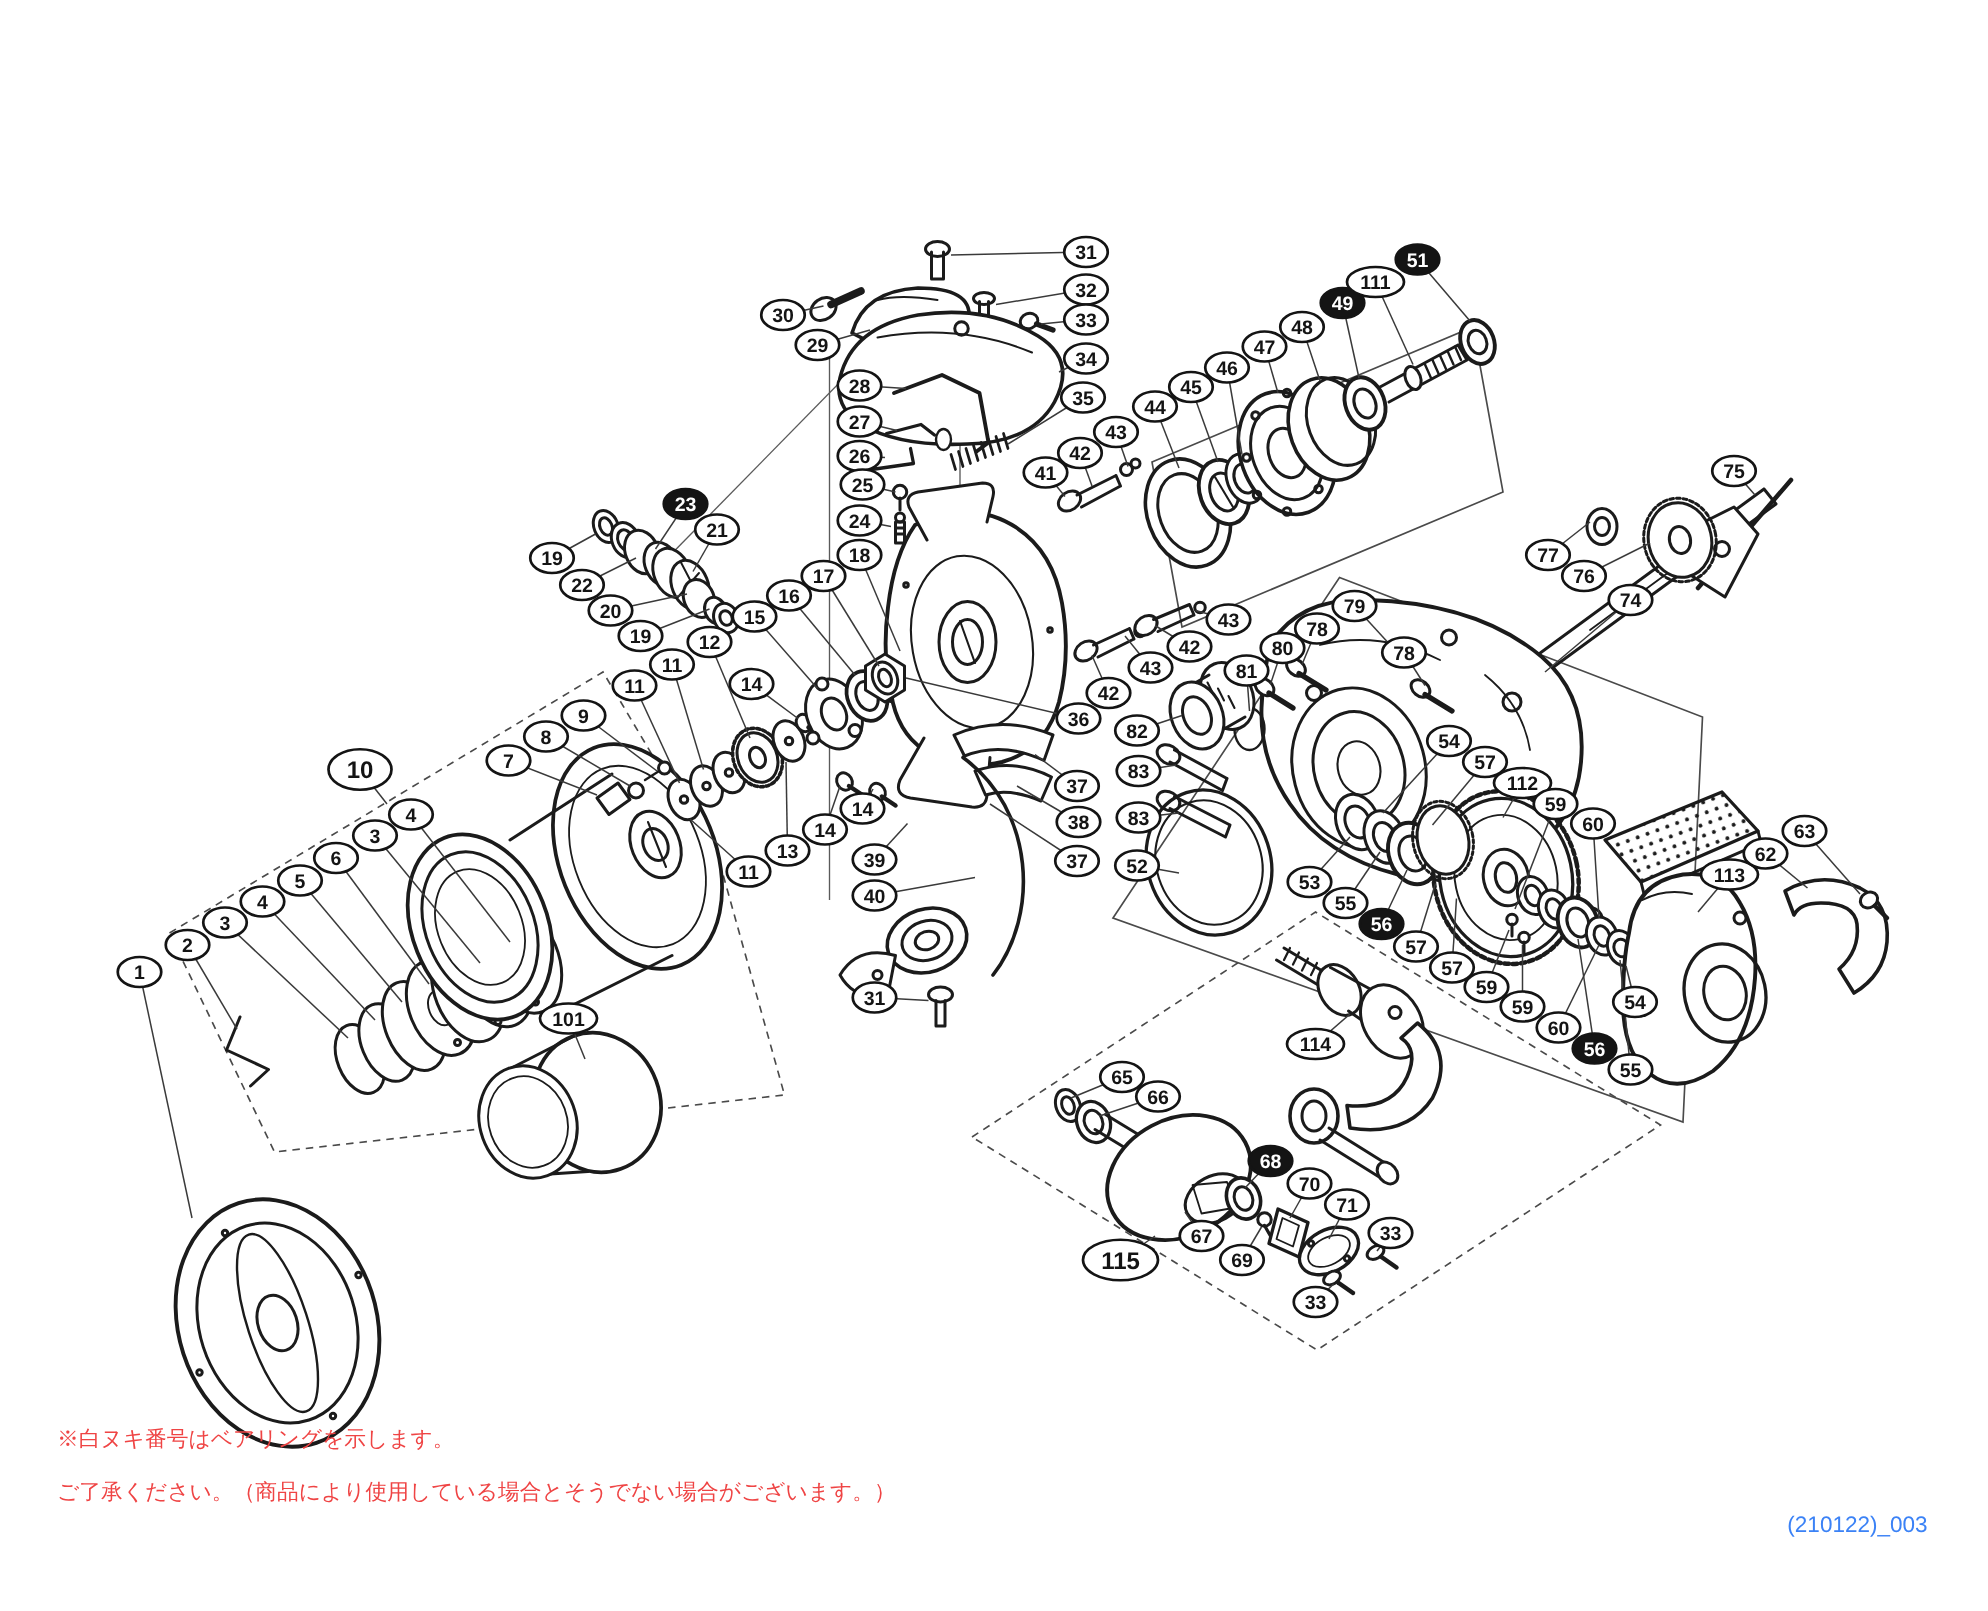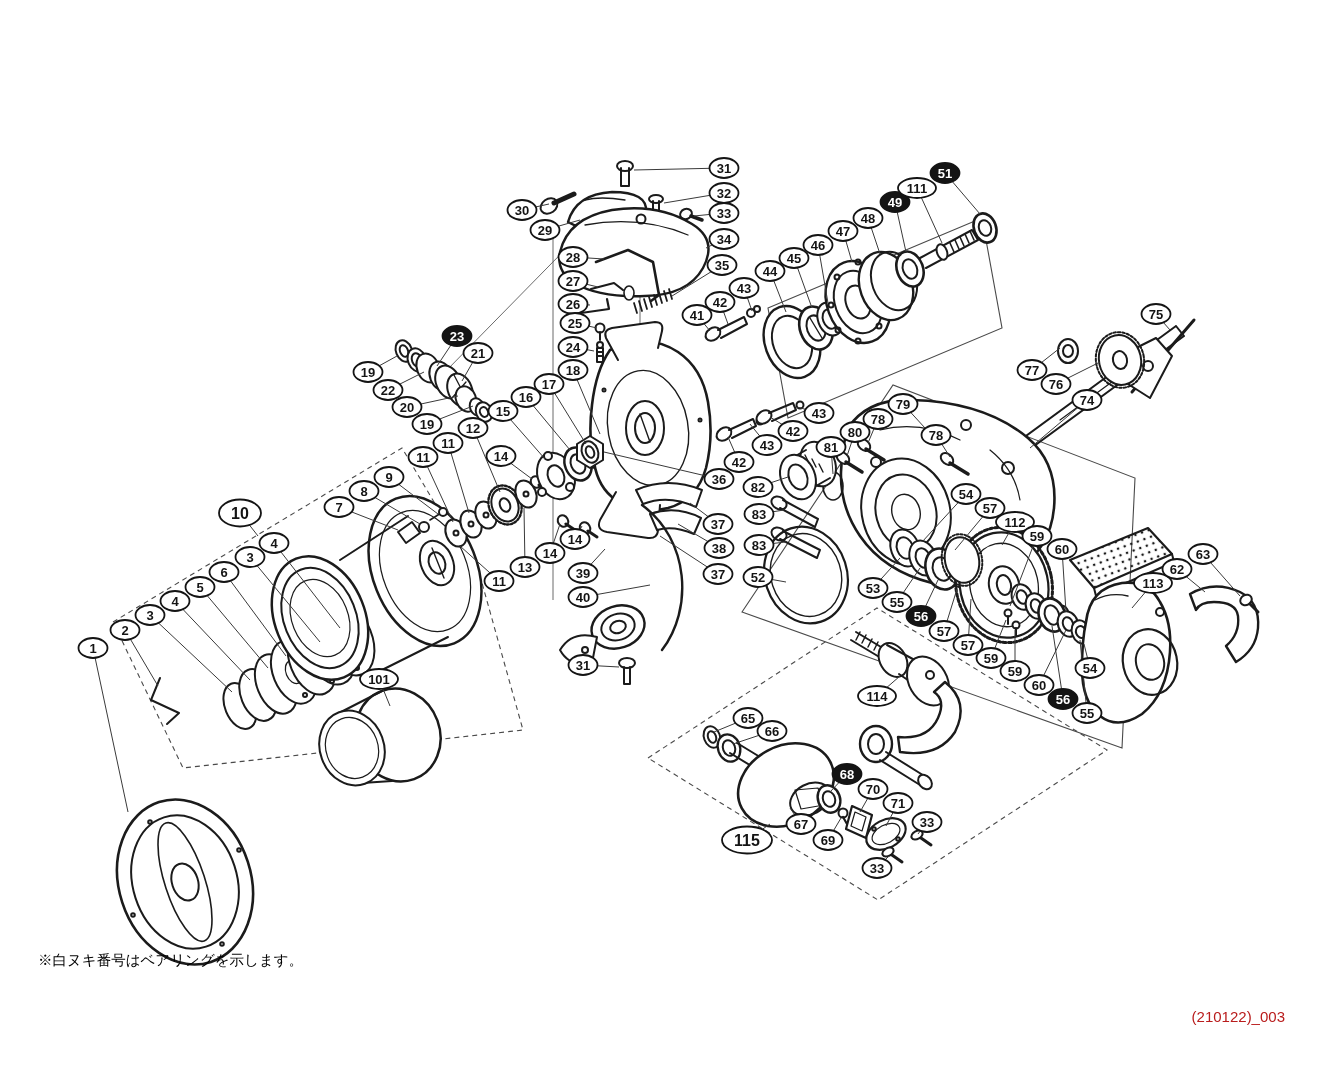--- a/index.html
+++ b/index.html
@@ -1,21 +1,21 @@
 <!DOCTYPE html>
 <html><head>
 <meta charset="utf-8">
 <style>
   html,body{margin:0;padding:0;background:#fff;}
   .page{position:relative;width:1325px;height:1074px;background:#ffffff;overflow:hidden;
         font-family:"Liberation Sans",sans-serif;color:#1b1b1b;}
   .art{position:absolute;left:0;top:0;}
-  .notes{position:absolute;left:38px;top:950px;font-size:14.5px;line-height:21px;color:#000000;}
+  .notes{position:absolute;left:38px;top:950px;font-size:14.5px;line-height:21px;color:#ef4444;}
   .notes .n1{margin-bottom:14px;}
-  .docnum{position:absolute;right:40px;top:1008px;font-size:15px;color:#b91c1c;}
+  .docnum{position:absolute;right:40px;top:1008px;font-size:15px;color:#3b82f6;}
   .co{fill:#ffffff;stroke:#141414;stroke-width:1.8;}
   .co.f{fill:#141414;}
   .ct{font-family:"Liberation Sans",sans-serif;font-weight:bold;font-size:13px;fill:#141414;text-anchor:middle;}
   .ct.w{fill:#ffffff;}
   .ct.big{font-size:16px;}
   .leader{stroke:#3a3a3a;stroke-width:1;}
 </style>
 </head>
 <body>
 
@@ -929,17 +929,18 @@
         <g>
           <line x1="379" y1="679" x2="390" y2="706" class="leader"></line>
           <ellipse cx="379" cy="679" rx="19" ry="10" class="co"></ellipse>
           <text x="379" y="679" dy="0.36em" class="ct">101</text>
         </g>
       </g>
 </svg>
 
 <div class="notes">
   <div class="n1">※白ヌキ番号はベアリングを示します。</div>
+  <div>ご了承ください。（商品により使用している場合とそうでない場合がございます。）</div>
 </div>
 
 <div class="docnum">(210122)_003</div>
 
 </div>
 
 </body></html>

